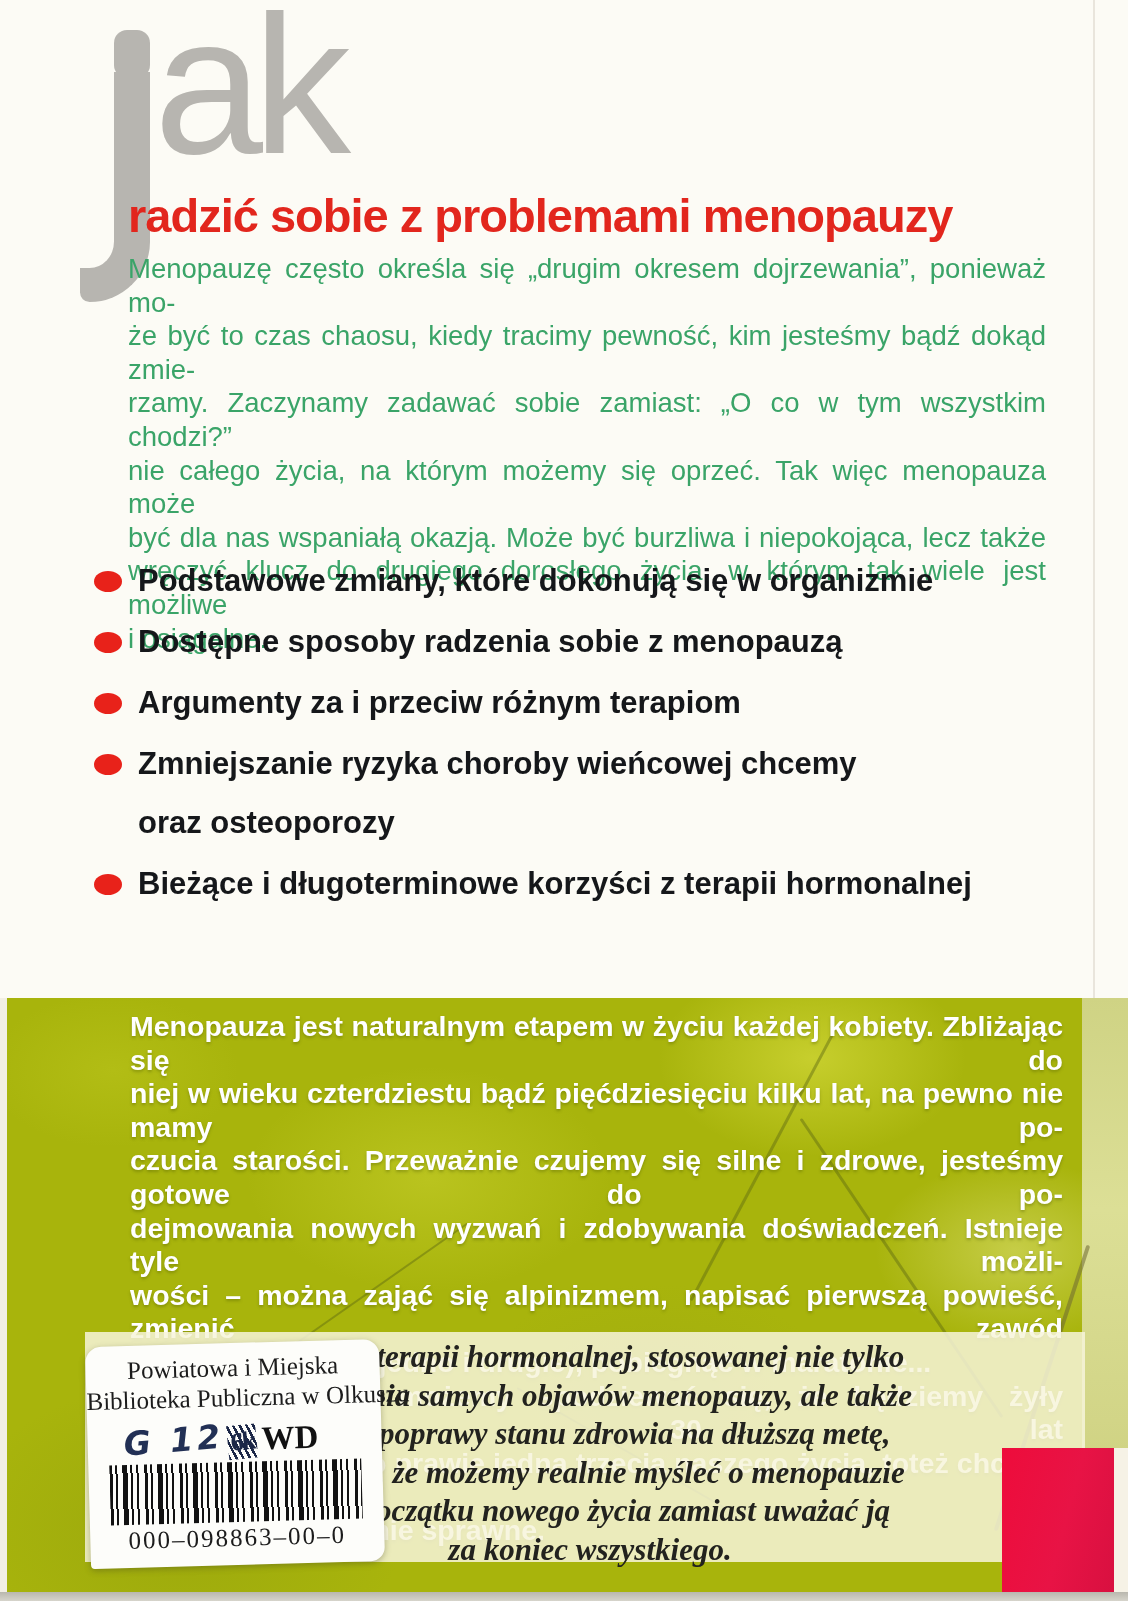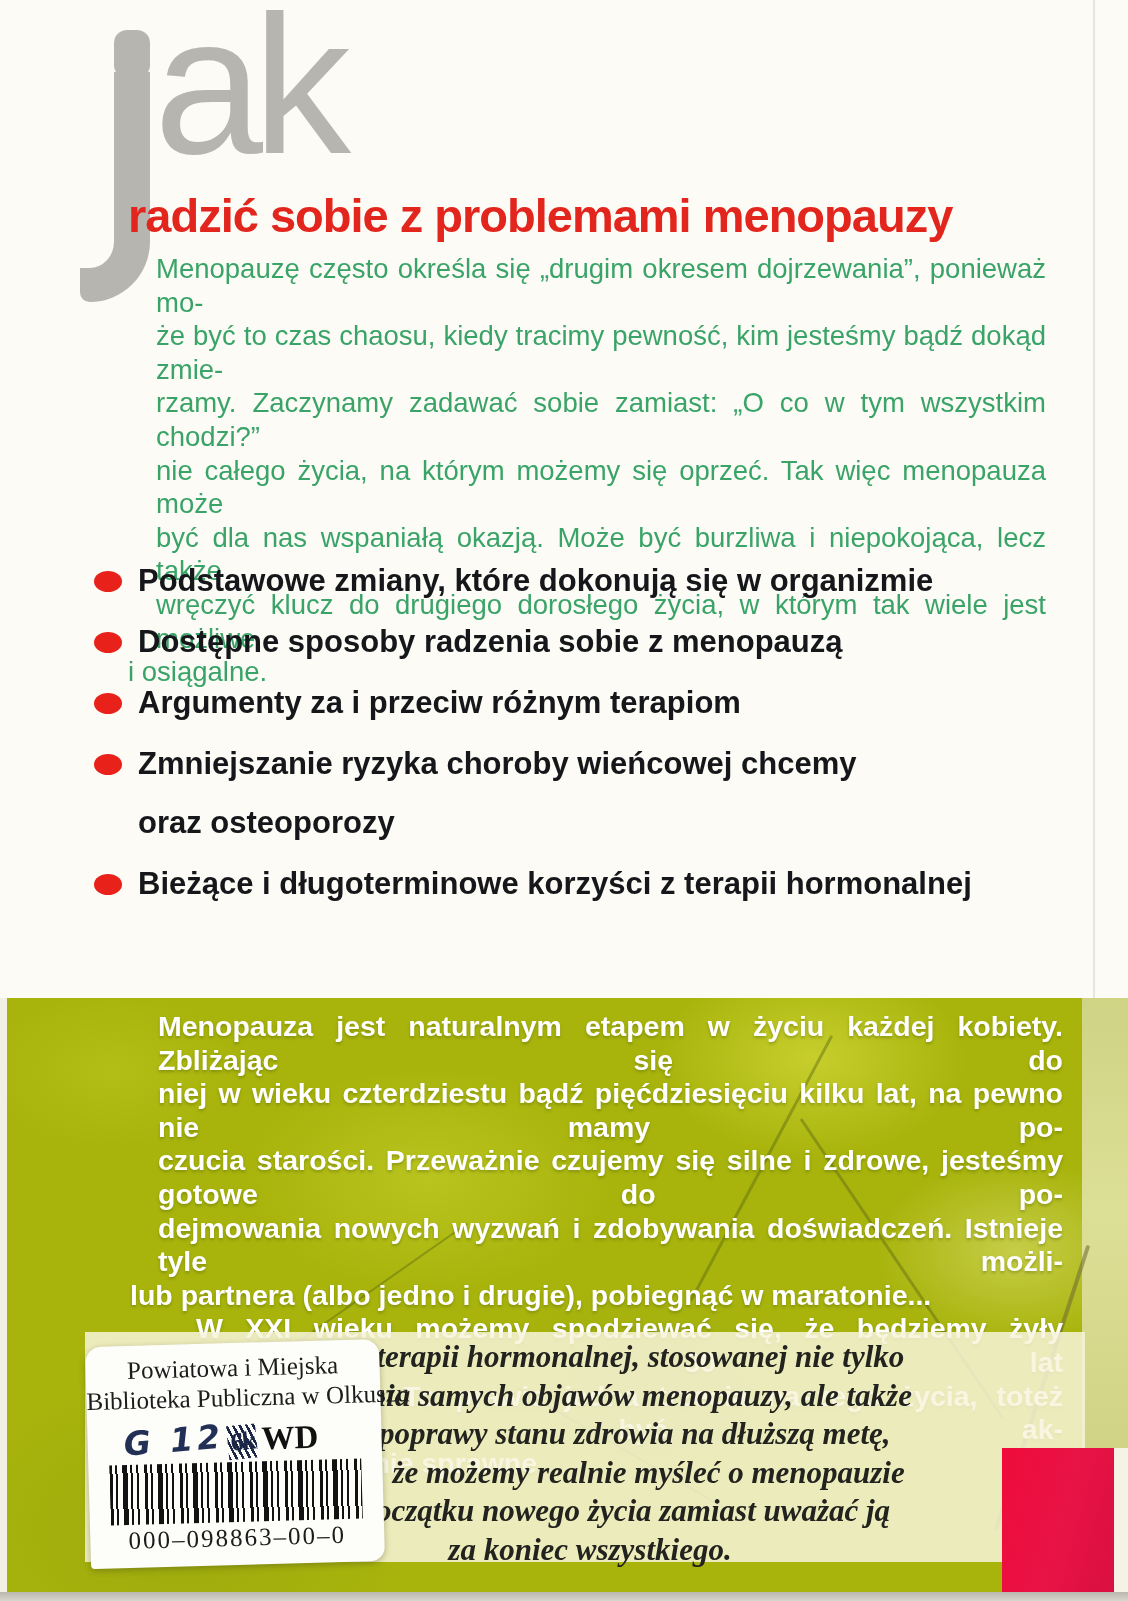--- a/index.html
+++ b/index.html
@@ -20,21 +20,21 @@
            letter-spacing:-10px;color:#b7b5b0;font-weight:400;}
   
   .title{position:absolute;left:128px;top:188px;width:990px;
          font-size:47px;font-weight:700;letter-spacing:-1px;color:#e2261d;
          white-space:nowrap;}
   .edge-line{position:absolute;left:1093px;top:0;width:2px;height:1000px;
              background:#e9e5dc;}
   
   .intro{position:absolute;left:128px;top:252px;width:918px;
          font-size:27.5px;line-height:33.6px;color:#3aa468;font-weight:400;}
-  .jl{text-align:justify;text-align-last:justify;margin-left:28px;}
+  .jl{text-align:justify;text-align-last:justify;}
   
   .bullets{position:absolute;left:94px;top:562px;width:990px;}
   .bullet-item{display:flex;gap:16px;margin-bottom:24px;
                font-size:31px;line-height:37px;font-weight:700;color:#15171a;}
   .bullet-dot{flex:none;width:28px;height:21px;border-radius:50%;
               background:#e8221a;margin-top:9px;}
   .bullet-line2{margin-top:22px;}
   
   .olive{position:absolute;left:0;top:998px;width:1128px;height:603px;
          background-color:#a8b40c;
@@ -153,20 +153,21 @@
     <div class="branch b2"></div>
     <div class="branch b3"></div>
     <div class="branch b4"></div>
     <div class="branch b5"></div>
 
     <div class="box-text">
       <div class="jl">Menopauza jest naturalnym etapem w życiu każdej kobiety. Zbliżając się do</div>
       <div class="jl">niej w wieku czterdziestu bądź pięćdziesięciu kilku lat, na pewno nie mamy po-</div>
       <div class="jl">czucia starości. Przeważnie czujemy się silne i zdrowe, jesteśmy gotowe do po-</div>
       <div class="jl">dejmowania nowych wyzwań i zdobywania doświadczeń. Istnieje tyle możli-</div>
+      <div class="jl">wości – można zająć się alpinizmem, napisać pierwszą powieść, zmienić zawód</div>
       <div>lub partnera (albo jedno i drugie), pobiegnąć w maratonie...</div>
       <div class="jl indent">W XXI wieku możemy spodziewać się, że będziemy żyły przynajmniej 30 lat</div>
       <div class="jl">po menopauzie. To prawie jedna trzecia naszego życia, toteż chcemy być ak-</div>
       <div>tywne i maksymalnie sprawne.</div>
     </div>
 
     <div class="pale-strip"></div>
     <div class="quote">
       <div>Rozwój terapii hormonalnej, stosowanej nie tylko</div>
       <div>do leczenia samych objawów menopauzy, ale także</div>

